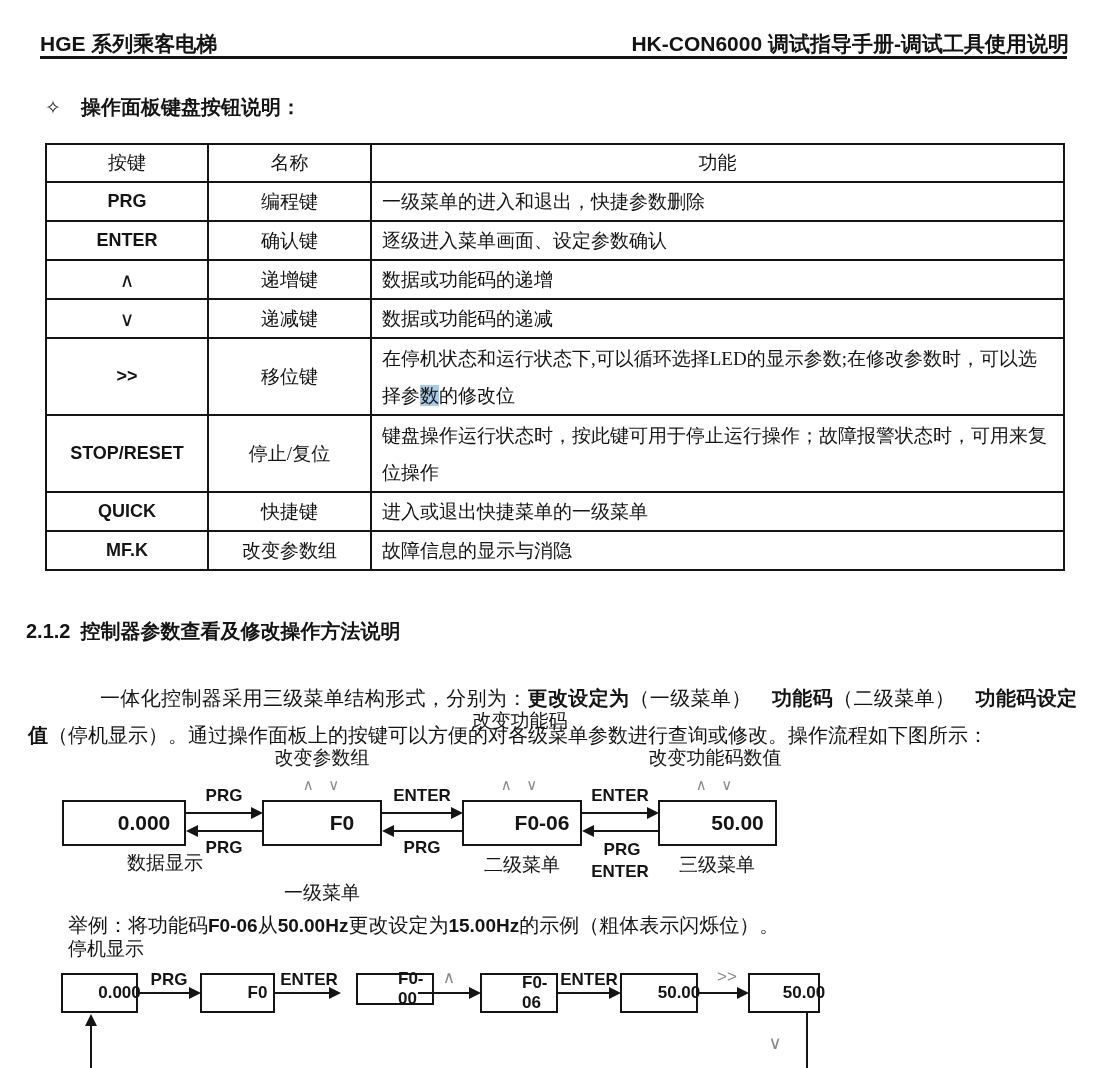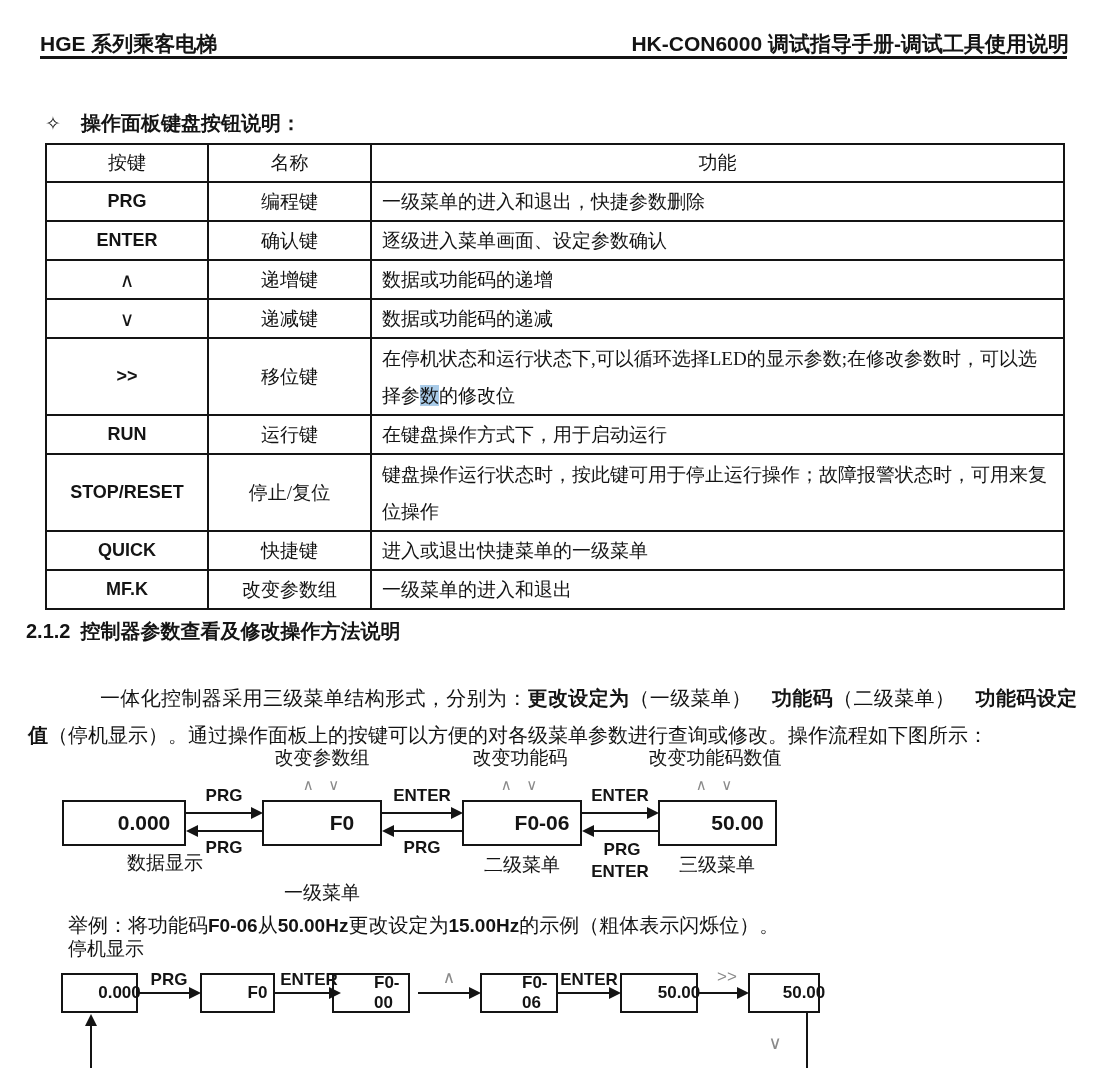--- a/index.html
+++ b/index.html
@@ -5,21 +5,21 @@
   html,body{margin:0;padding:0;background:#ffffff;}
   .page{position:relative;width:1105px;height:1068px;background:#ffffff;overflow:hidden;
         color:#141414;font-family:"Liberation Serif",serif;}
 
   
   .hdr-l{position:absolute;left:40px;top:30px;font:700 21px "Liberation Sans",sans-serif;white-space:nowrap;}
   .hdr-r{position:absolute;right:36px;top:30px;font:700 21px "Liberation Sans",sans-serif;white-space:nowrap;}
   .hdr-rule{position:absolute;left:40px;top:56px;width:1027px;height:3px;background:#141414;}
 
   
-  .bullet{position:absolute;left:45px;top:110px;font:700 20px "Liberation Serif",serif;white-space:nowrap;text-align:center;}
+  .bullet{position:absolute;left:45px;top:94px;font:700 20px "Liberation Serif",serif;white-space:nowrap;text-align:center;}
   .bullet .dm{font-weight:400;margin-right:20px;font-size:19px;}
 
   
   .doc-table{position:absolute;left:45px;top:143px;border-collapse:collapse;table-layout:fixed;width:1018px;}
   .doc-table th,.doc-table td{border:2px solid #141414;padding:0;vertical-align:middle;}
   .doc-table th{font:400 19px "Liberation Serif",serif;text-align:center;}
   .r38{height:38px;} .r77{height:77px;}
   td.key{text-align:center;font:600 18px "Liberation Sans",sans-serif;}
   td.key.sym{font:400 20px "Liberation Sans",sans-serif;}
   td.name{text-align:center;font:400 19px "Liberation Serif",serif;}
@@ -99,52 +99,47 @@
     <tr class="r38">
       <td class="key sym">∨</td>
       <td class="name">递减键</td>
       <td class="func">数据或功能码的递减</td>
     </tr>
     <tr class="r77">
       <td class="key">&gt;&gt;</td>
       <td class="name">移位键</td>
       <td class="func"><span>在停机状态和运行状态下,可以循环选择LED的显示参数;在修改参数时，可以选择参</span><span class="hl-sel" style="background: rgb(169, 203, 232);">数</span><span>的修改位</span></td>
     </tr>
-    <tr class="r38">
-      <td class="key">RUN</td>
-      <td class="name">运行键</td>
-      <td class="func">在键盘操作方式下，用于启动运行</td>
-    </tr>
     <tr class="r77">
       <td class="key">STOP/RESET</td>
       <td class="name">停止/复位</td>
       <td class="func">键盘操作运行状态时，按此键可用于停止运行操作；故障报警状态时，可用来复位操作</td>
     </tr>
     <tr class="r38">
       <td class="key">QUICK</td>
       <td class="name">快捷键</td>
       <td class="func">进入或退出快捷菜单的一级菜单</td>
     </tr>
     <tr class="r38">
       <td class="key">MF.K</td>
       <td class="name">改变参数组</td>
-      <td class="func">一级菜单的进入和退出</td>
+      <td class="func">故障信息的显示与消隐</td>
     </tr>
   </tbody>
     </table>
 
   <div class="sec">
     <span class="num">2.1.2</span><span>控制器参数查看及修改操作方法说明</span>
   </div>
 
   <p class="para"><span>一体化控制器采用三级菜单结构形式，分别为：</span><span class="cb">更改设定为</span><span>（一级菜单）　</span><span class="cb">功能码</span><span>（二级菜单）　</span><span class="cb">功能码设定值</span><span>（停机显示）。通过操作面板上的按键可以方便的对各级菜单参数进行查询或修改。操作流程如下图所示：</span></p>
 
   <div class="flow" style="top:0;height:0;">
     <div class="cnlbl" style="left:322px;top:745px;">改变参数组</div>
-    <div class="cnlbl" style="left:520px;top:745px;">改变功能码</div>
+    <div class="cnlbl" style="left:520px;top:708px;">改变功能码</div>
     <div class="cnlbl" style="left:715px;top:745px;">改变功能码数值</div>
 
     <div class="updn" style="left:322px;top:776px;">∧  ∨</div>
     <div class="updn" style="left:520px;top:776px;">∧  ∨</div>
     <div class="updn" style="left:715px;top:776px;">∧  ∨</div>
 
     <div class="fbox" style="left:62px;top:800px;width:124px;height:46px;">0.000</div>
     <div class="fbox" style="left:262px;top:800px;width:120px;height:46px;">F0</div>
     <div class="fbox" style="left:462px;top:800px;width:120px;height:46px;">F0-06</div>
     <div class="fbox" style="left:658px;top:800px;width:119px;height:46px;">50.00</div>
@@ -177,21 +172,21 @@
     <div class="flbl" style="left:620px;top:862px;">ENTER</div>
   </div>
 
   <p class="example"><span>举例：将功能码</span><span class="ab">F0-06</span><span>从</span><span class="ab">50.00Hz</span><span>更改设定为</span><span class="ab">15.00Hz</span><span>的示例（粗体表示闪烁位）。</span></p>
 
   <div class="flow" style="top:0;height:0;">
     <div class="cnlbl" style="left:68px;top:936px;transform:none;">停机显示</div>
 
     <div class="fbox small" style="left:61px;top:973px;width:77px;height:40px;">0.000</div>
     <div class="fbox small" style="left:200px;top:973px;width:75px;height:40px;">F0</div>
-    <div class="fbox small" style="left:332px;top:973px;width:78px;height:40px;">F0-00</div>
+    <div class="fbox small" style="left:356px;top:973px;width:78px;height:32px;">F0-00</div>
     <div class="fbox small" style="left:480px;top:973px;width:78px;height:40px;">F0-06</div>
     <div class="fbox small" style="left:620px;top:973px;width:78px;height:40px;">50.00</div>
     <div class="fbox small" style="left:748px;top:973px;width:72px;height:40px;">50.00</div>
 
     <div class="flbl" style="left:169px;top:970px;">PRG</div>
     <div class="flbl" style="left:309px;top:970px;">ENTER</div>
     <div class="flbl gray" style="left:449px;top:967px;">∧</div>
     <div class="flbl" style="left:589px;top:970px;">ENTER</div>
     <div class="flbl gray" style="left:727px;top:967px;">&gt;&gt;</div>
 

